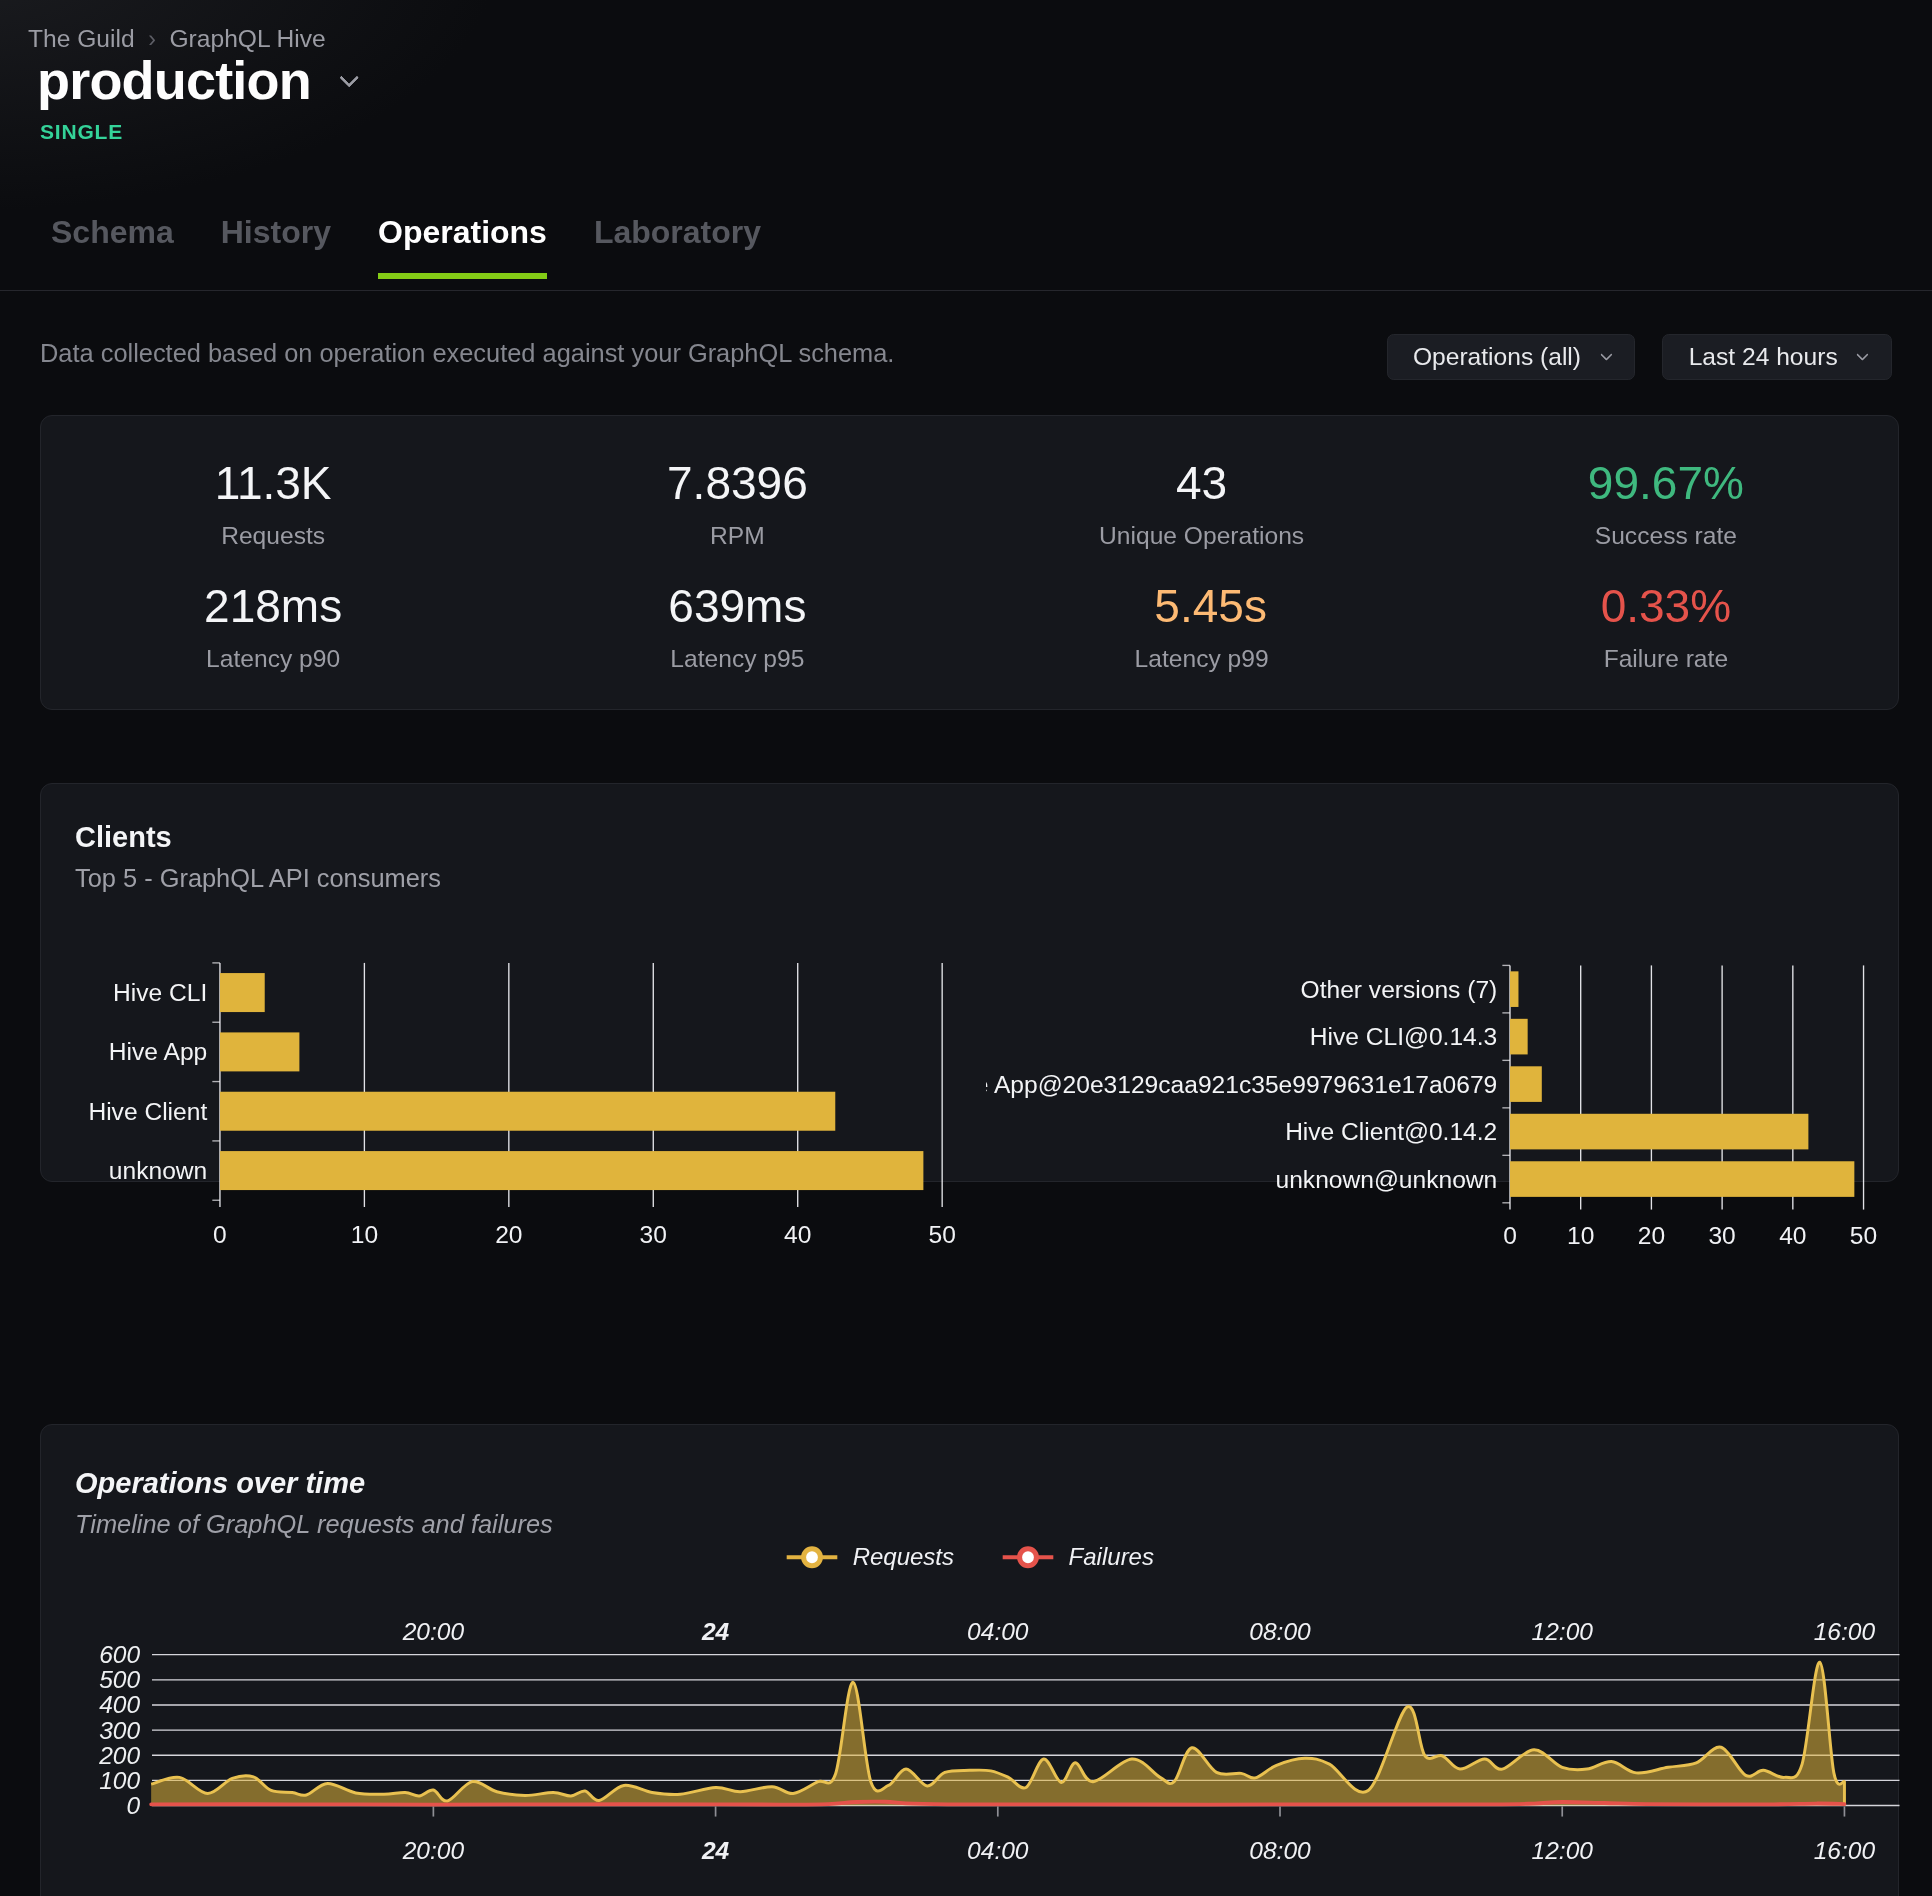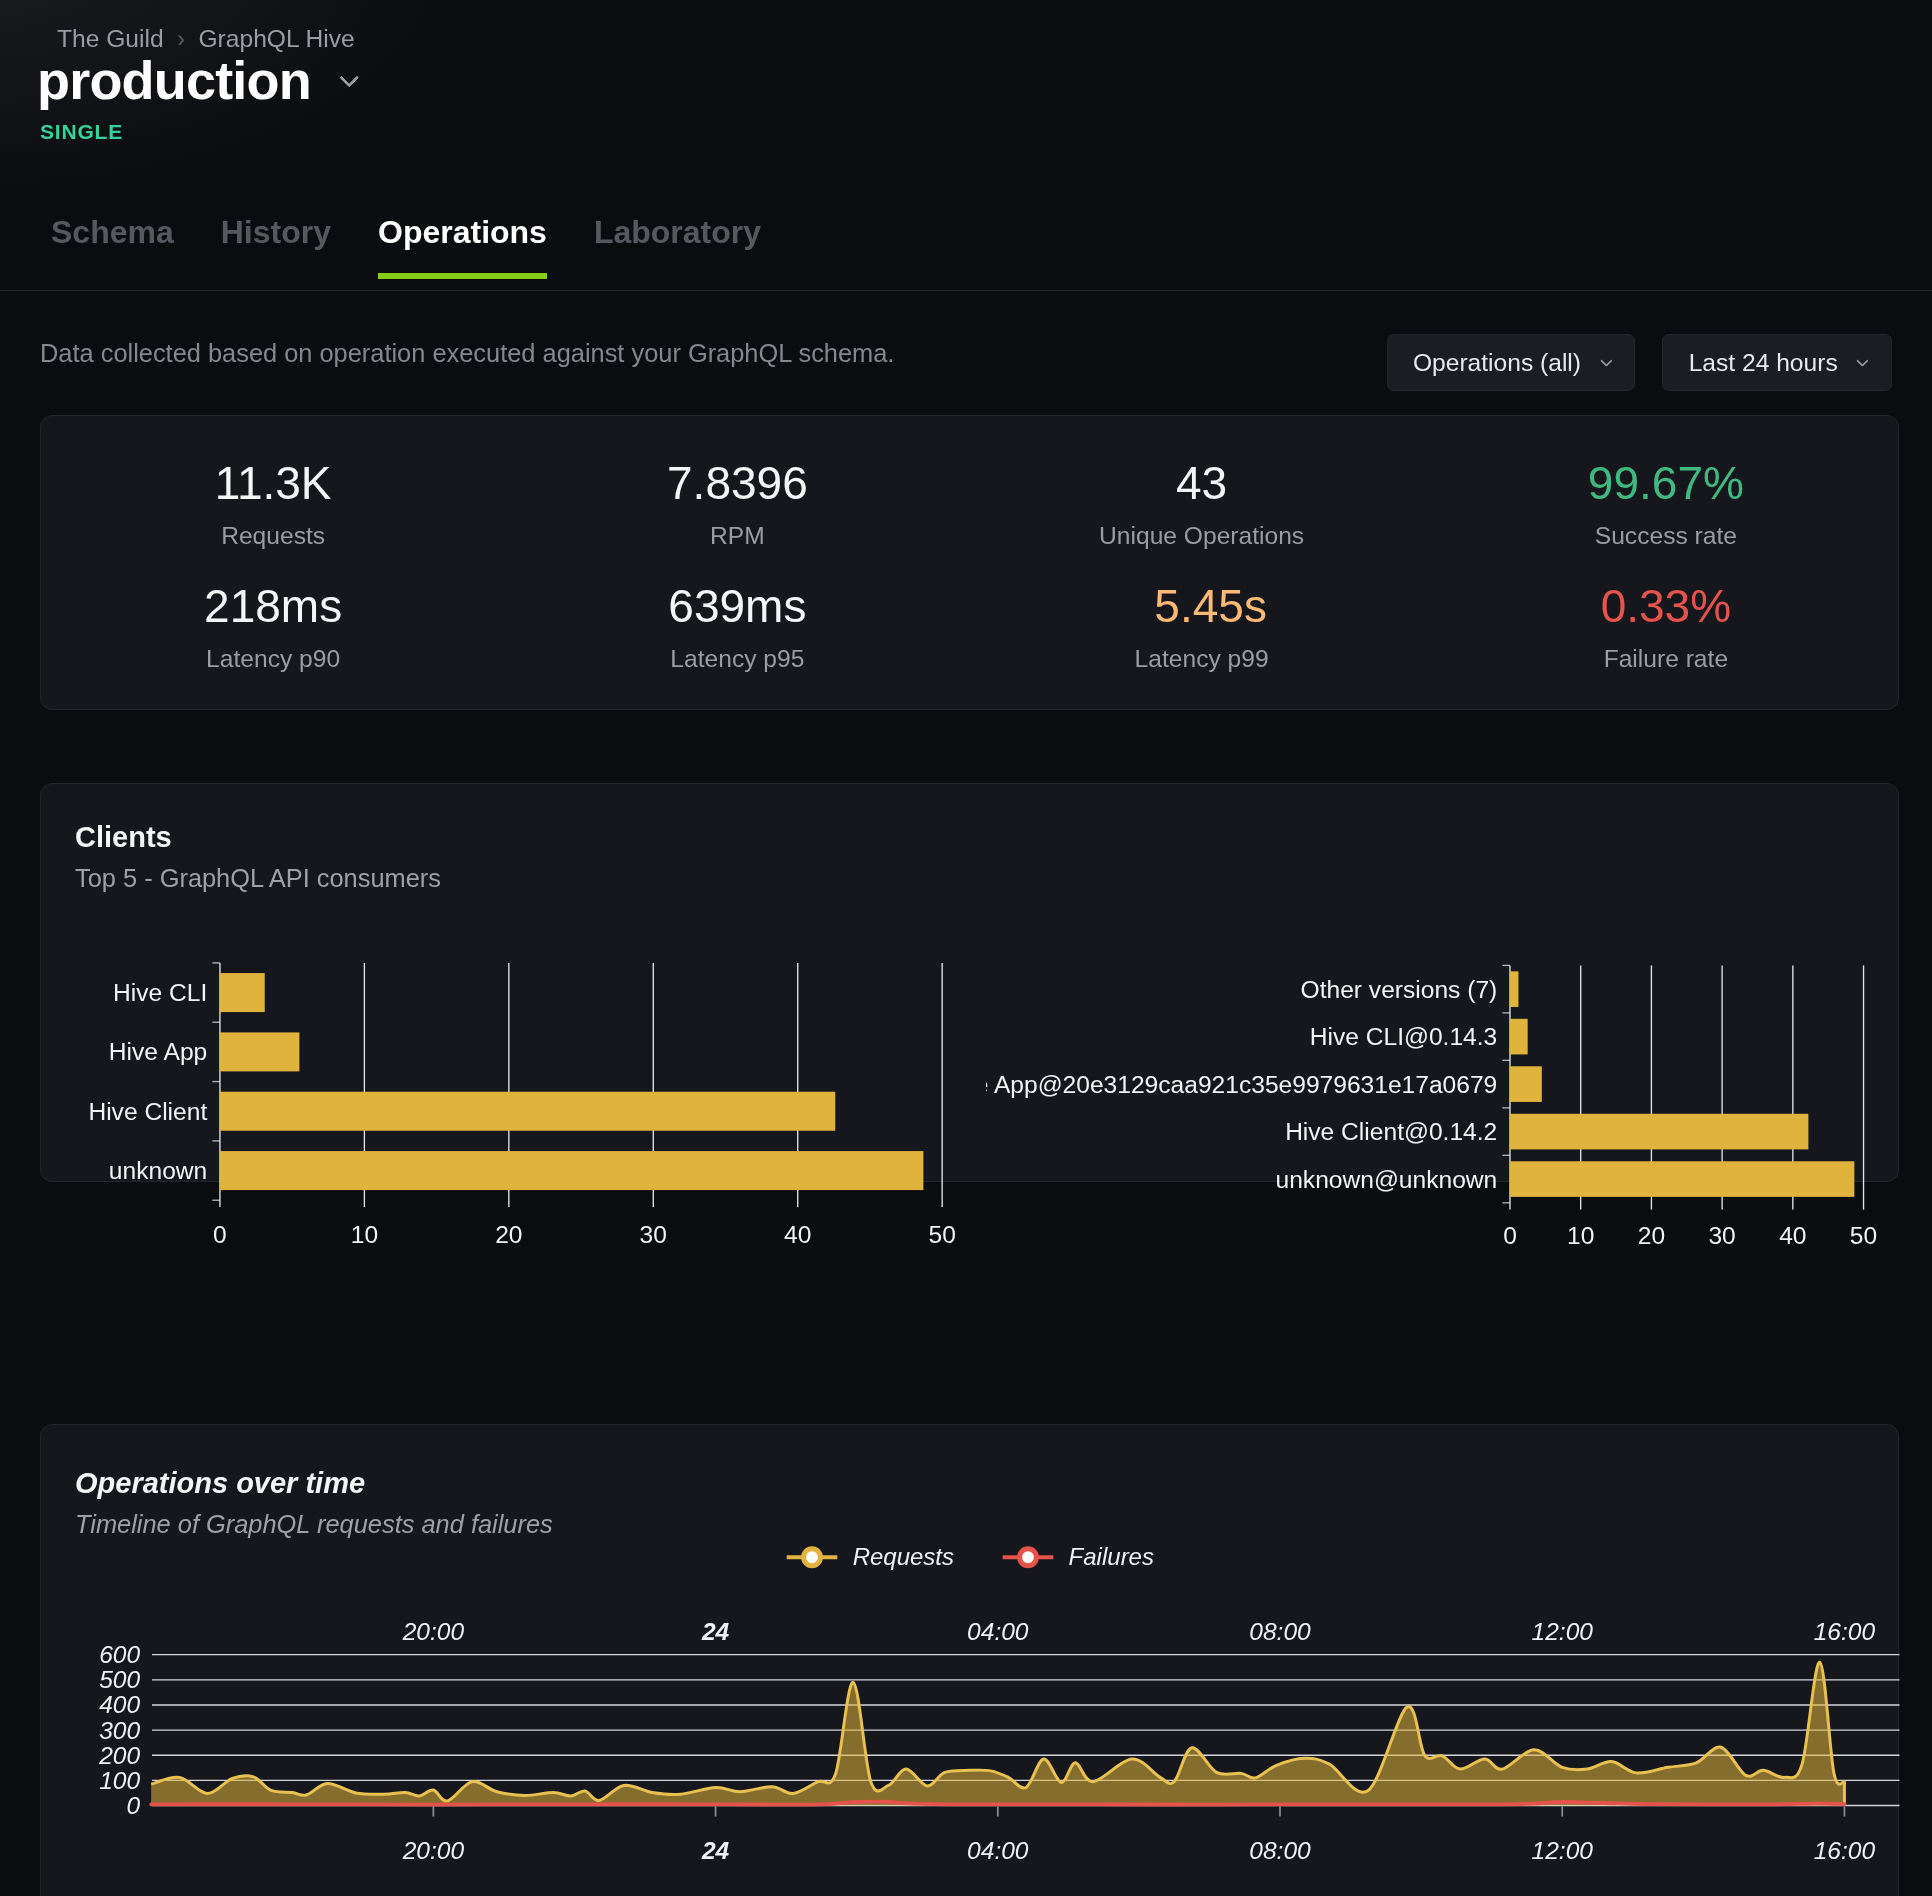--- a/index.html
+++ b/index.html
@@ -6,38 +6,38 @@
   html,body { width:1932px; height:1897px; }
   body {
     position:relative;
     font-family:"Liberation Sans", sans-serif;
     background:radial-gradient(763px 356px at -2% -2%, #1b1c20 0%, #0b0c0f 70%), #0b0c0f;
     color:#fff;
     overflow:hidden;
   }
   .abs { position:absolute; }
   
-  .breadcrumb { left:57px; top:25.4px; display:flex; gap:13.6px; align-items:center;
+  .breadcrumb { left:28px; top:25.4px; display:flex; gap:13.6px; align-items:center;
     font-size:24.6px; color:#9b9ca4; }
   .breadcrumb .sep { color:#5d5e66; font-size:23px; }
   .breadcrumb .crumb { cursor:default; }
   .title-row { left:37px; top:49px; display:flex; align-items:center; gap:29px; }
   .page-title { font-size:54px; font-weight:800; letter-spacing:-0.8px; color:#fdfdfd; }
   .chev { display:inline-block; width:13.6px; height:13.6px; border-right:3.4px solid #9b9ca4;
     border-bottom:3.4px solid #9b9ca4; transform:rotate(45deg) translateY(-3.4px); border-radius:1.7px; }
   .badge { left:40px; top:120px; font-size:21px; font-weight:700; letter-spacing:0.8px; color:#34d399; }
   
   .tabs { left:51px; top:214px; display:flex; gap:47px; }
   .tab { font-size:32px; font-weight:700; color:#56585f; padding-bottom:22px; cursor:pointer; }
   .tab.active { color:#fff; border-bottom:6px solid #84cc16; }
   .tabs-divider { left:0; top:290px; width:1932px; height:0.8px; background:#26272d; }
   
   .desc { left:40px; top:339px; font-size:25.4px; color:#85878f; }
   .filters { right:40px; top:334px; display:flex; gap:27px; }
-  .dd { height:57px; padding:0 25.4px; background:#1b1d23; border:0.8px solid #24262c; border-radius:6.8px;
+  .dd { height:46px; padding:0 25.4px; background:#1b1d23; border:0.8px solid #24262c; border-radius:6.8px;
     display:flex; align-items:center; gap:18.6px; font-size:24.6px; color:#e8e9ec; cursor:pointer; }
   .dd .chev { width:9.3px; height:9.3px; border-width:2.5px; transform:rotate(45deg) translateY(-2.5px); }
   
   .card { position:absolute; left:40px; width:1859px; background:#15171c;
     border:0.8px solid #23252b; border-radius:12px; }
   .card-title { font-size:29px; font-weight:700; color:#f4f5f7; }
   .card-sub { font-size:25.4px; color:#9fa0a8; margin-top:10.2px; }
   
   #stats-card { top:415px; height:295px; display:grid; grid-template-columns:repeat(4,1fr);
     grid-template-rows:1fr 1fr; padding:25.4px 0 22px 0; }

